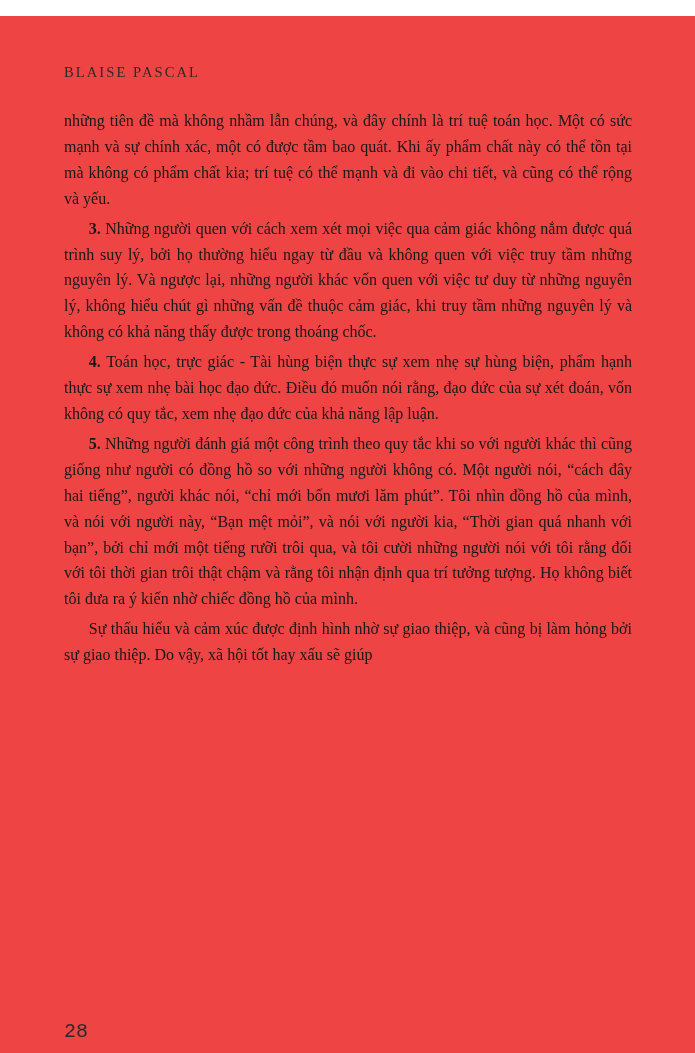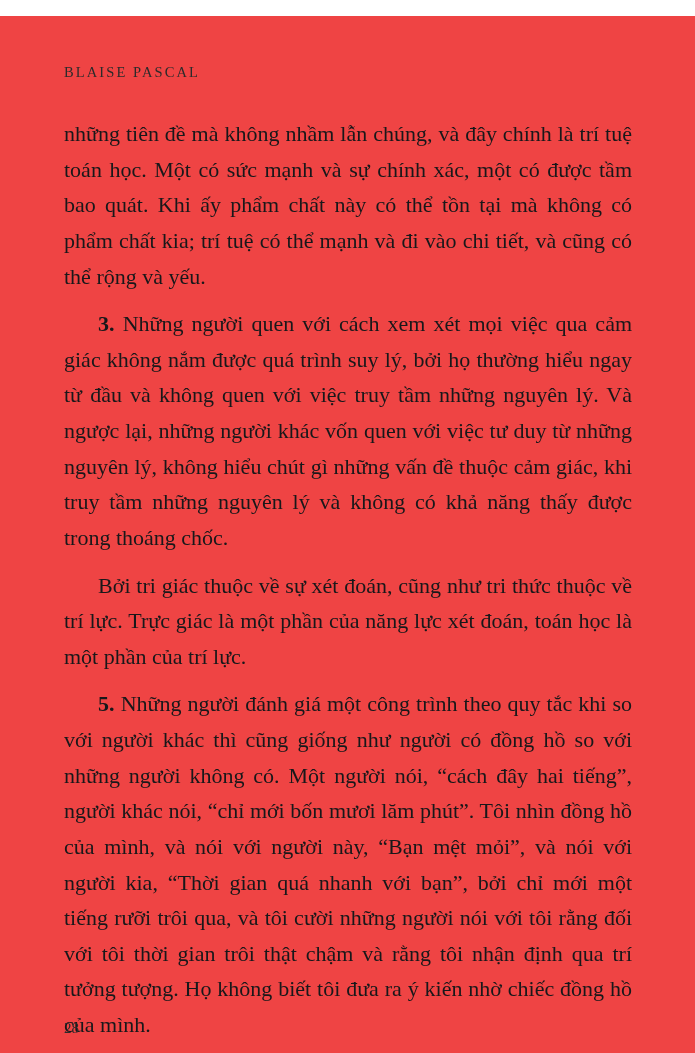--- a/index.html
+++ b/index.html
@@ -34,68 +34,69 @@
     font-variant: small-caps;
     text-transform: uppercase;
   }
   .body-col {
     position: absolute;
     left: 64px;
     top: 88px;
     width: 568px;
   }
   p.para {
-    margin: 12px 0 0.05em 0;
-    font-size: 22px;
+    margin: 4px 0 0.05em 0;
+    font-size: 16px;
     line-height: 1.62;
     text-align: justify;
     text-justify: inter-word;
     color: #18181a;
     hyphens: none;
   }
   p.indent {
     text-indent: 1.55em;
   }
   p.noindent {
     text-indent: 0;
   }
   .num {
     font-weight: bold;
   }
   .folio {
     position: absolute;
     left: 64px;
     top: 1004px;
-    font-size: 15px;
+    font-size: 20px;
     color: #2b2b2b;
-    font-family: Liberation Serif, serif;
+    font-family: Liberation Mono, monospace;
   }
 </style>
 </head>
 <body>
 
 <div class="page">
 
   <div class="running-head">Blaise Pascal</div>
 
   <div class="body-col">
 
     <p class="para noindent">
       <span>những tiên đề mà không nhầm lẫn chúng, và đây chính là trí tuệ toán học. Một có sức mạnh và sự chính xác, một có được tầm bao quát. Khi ấy phẩm chất này có thể tồn tại mà không có phẩm chất kia; trí tuệ có thể mạnh và đi vào chi tiết, và cũng có thể rộng và yếu.</span>
     </p>
 
     <p class="para indent">
       <span class="num">3.</span>
       <span>Những người quen với cách xem xét mọi việc qua cảm giác không nắm được quá trình suy lý, bởi họ thường hiểu ngay từ đầu và không quen với việc truy tầm những nguyên lý. Và ngược lại, những người khác vốn quen với việc tư duy từ những nguyên lý, không hiểu chút gì những vấn đề thuộc cảm giác, khi truy tầm những nguyên lý và không có khả năng thấy được trong thoáng chốc.</span>
     </p>
 
+    <p class="para indent">
+      <span class="num">4.</span>
+      <span>Toán học, trực giác - Tài hùng biện thực sự xem nhẹ sự hùng biện, phẩm hạnh thực sự xem nhẹ bài học đạo đức. Điều đó muốn nói rằng, đạo đức của sự xét đoán, vốn không có quy tắc, xem nhẹ đạo đức của khả năng lập luận.</span>
+    </p>
 
-    <p class="para indent">
-      <span>Bởi tri giác thuộc về sự xét đoán, cũng như tri thức thuộc về trí lực. Trực giác là một phần của năng lực xét đoán, toán học là một phần của trí lực.</span>
-    </p>
 
 
     <p class="para indent">
       <span class="num">5.</span>
       <span>Những người đánh giá một công trình theo quy tắc khi so với người khác thì cũng giống như người có đồng hồ so với những người không có. Một người nói, “cách đây hai tiếng”, người khác nói, “chỉ mới bốn mươi lăm phút”. Tôi nhìn đồng hồ của mình, và nói với người này, “Bạn mệt mỏi”, và nói với người kia, “Thời gian quá nhanh với bạn”, bởi chỉ mới một tiếng rưỡi trôi qua, và tôi cười những người nói với tôi rằng đối với tôi thời gian trôi thật chậm và rằng tôi nhận định qua trí tưởng tượng. Họ không biết tôi đưa ra ý kiến nhờ chiếc đồng hồ của mình.</span>
     </p>
 
 
     <p class="para indent">
       <span>Sự thấu hiểu và cảm xúc được định hình nhờ sự giao thiệp, và cũng bị làm hỏng bởi sự giao thiệp. Do vậy, xã hội tốt hay xấu sẽ giúp</span>

